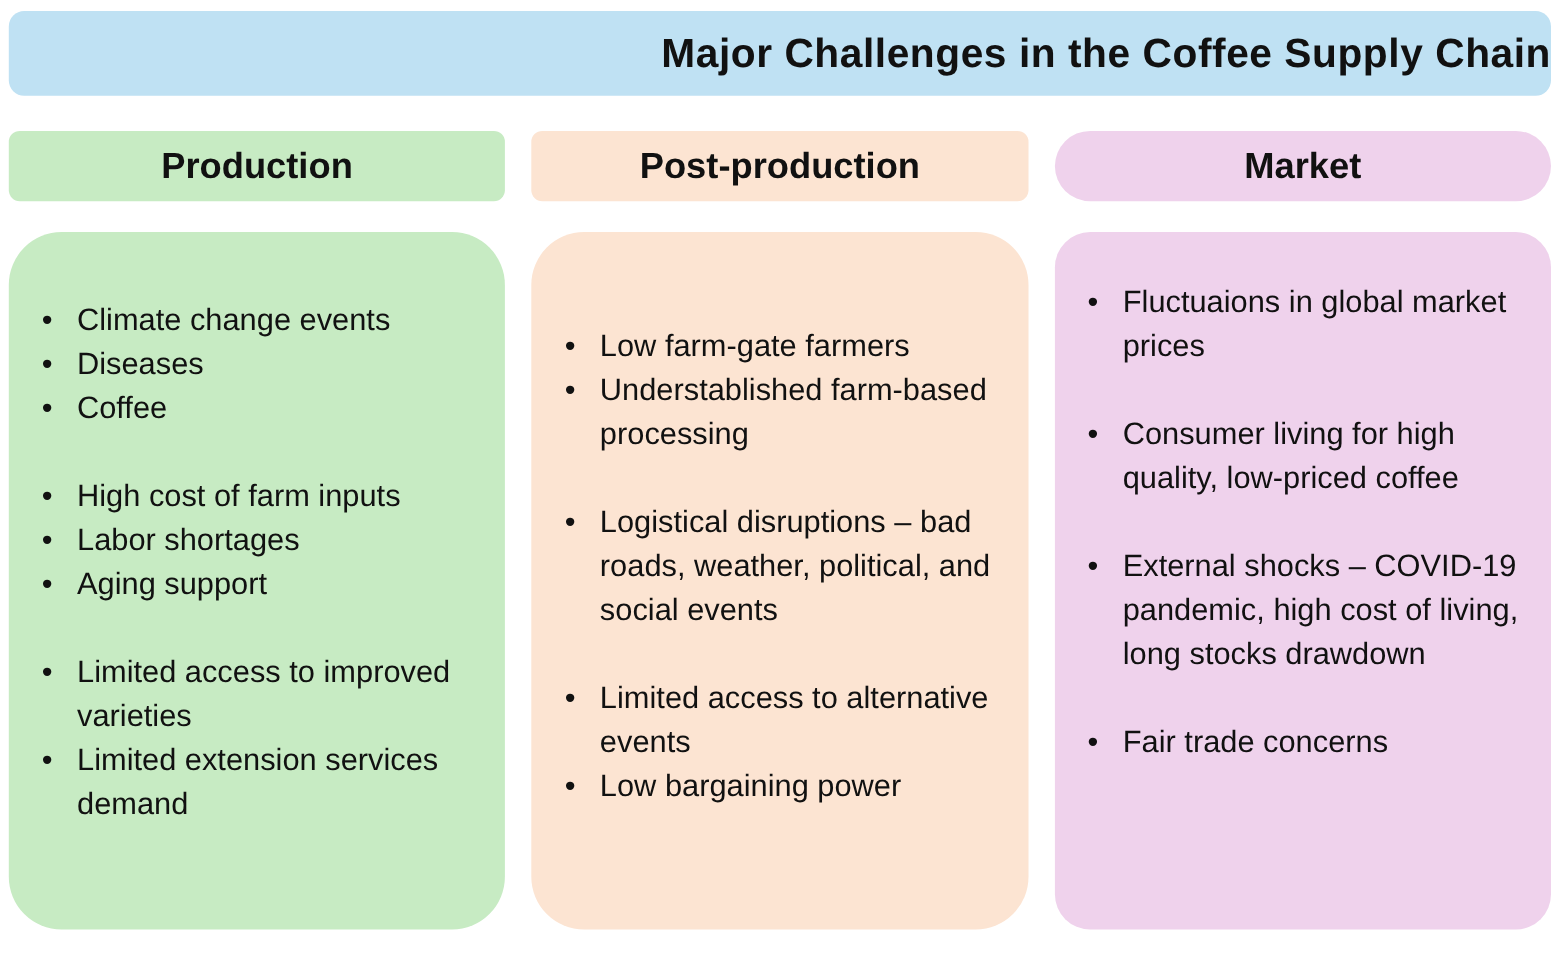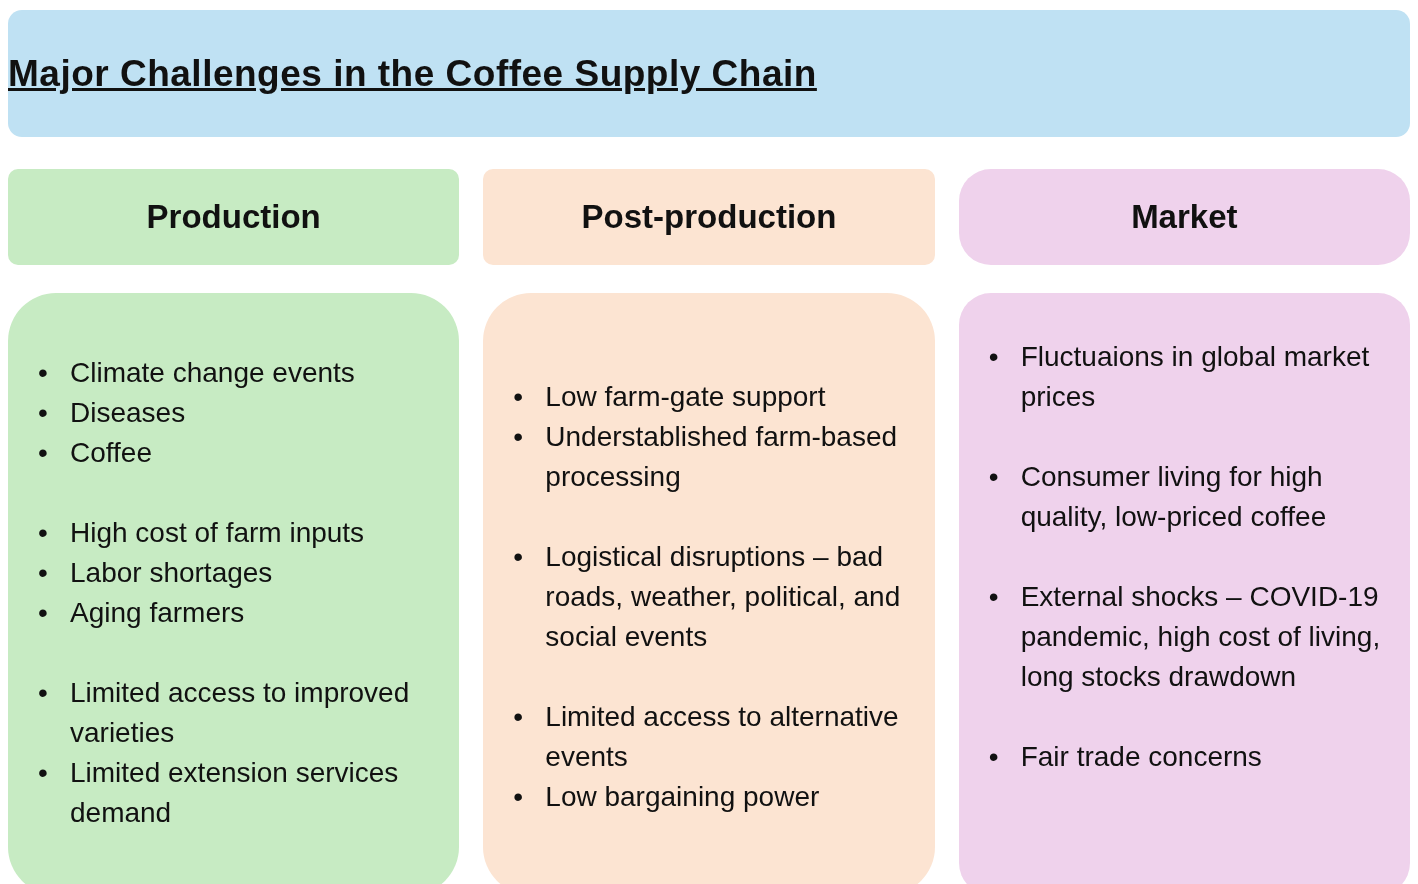--- a/index.html
+++ b/index.html
@@ -10,27 +10,26 @@
   }
   .page {
     width: 1418px;
     height: 884px;
     background: #ffffff;
     box-sizing: border-box;
     overflow: hidden;
   }
   .title-banner {
     margin: 10px 8px 0 8px;
-    height: 127px;
+    height: 77px;
     background: var(--title_bg, #bfe1f3);
     border-radius: 14px;
     display: flex;
     align-items: center;
-    justify-content: flex-start;
-    text-decoration: underline;
+    justify-content: flex-end;
   }
   .title-banner .title-text {
     font-size: 37px;
     font-weight: bold;
     letter-spacing: 0.5px;
   }
   .columns {
     margin: 32px 8px 8px 8px;
     display: flex;
     gap: 24px;
@@ -38,21 +37,21 @@
     box-sizing: border-box;
   }
   .column {
     flex: 1;
     display: flex;
     flex-direction: column;
     gap: 28px;
     min-width: 0;
   }
   .col-header {
-    height: 96px;
+    height: 64px;
     border-radius: 10px;
     display: flex;
     align-items: center;
     justify-content: center;
     font-size: 33px;
     font-weight: bold;
   }
   .col-body {
     flex: 1;
     border-radius: 48px;
@@ -121,21 +120,21 @@
           <li class="item">
             <span class="bullet">•</span>
             <span class="txt">High cost of farm inputs</span>
           </li>
           <li class="item">
             <span class="bullet">•</span>
             <span class="txt">Labor shortages</span>
           </li>
           <li class="item">
             <span class="bullet">•</span>
-            <span class="txt">Aging farmers</span>
+            <span class="txt">Aging support</span>
           </li>
         </ul>
         <ul class="group">
           <li class="item">
             <span class="bullet">•</span>
             <span class="txt">Limited access to improved varieties</span>
           </li>
           <li class="item">
             <span class="bullet">•</span>
             <span class="txt">Limited extension services demand</span>
@@ -145,21 +144,21 @@
     </section>
 
     <section class="column post">
       <div class="col-header">
         <span>Post-production</span>
       </div>
       <div class="col-body">
         <ul class="group">
           <li class="item">
             <span class="bullet">•</span>
-            <span class="txt">Low farm-gate support</span>
+            <span class="txt">Low farm-gate farmers</span>
           </li>
           <li class="item">
             <span class="bullet">•</span>
             <span class="txt">Understablished farm-based processing</span>
           </li>
         </ul>
         <ul class="group">
           <li class="item">
             <span class="bullet">•</span>
             <span class="txt">Logistical disruptions – bad roads, weather, political, and social events</span>

